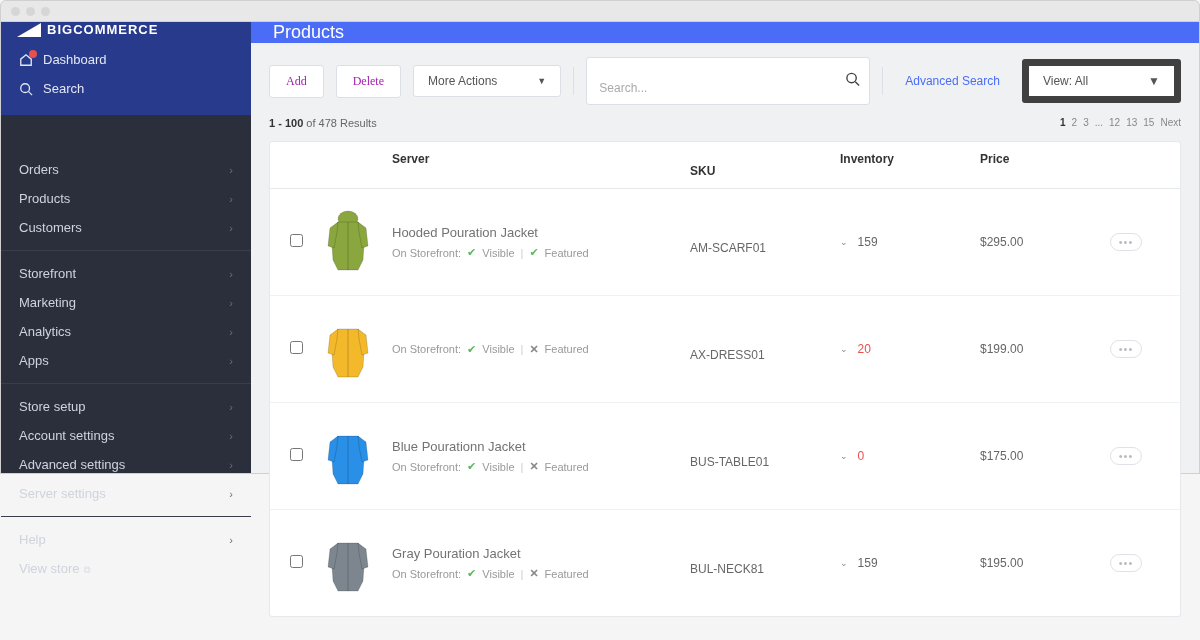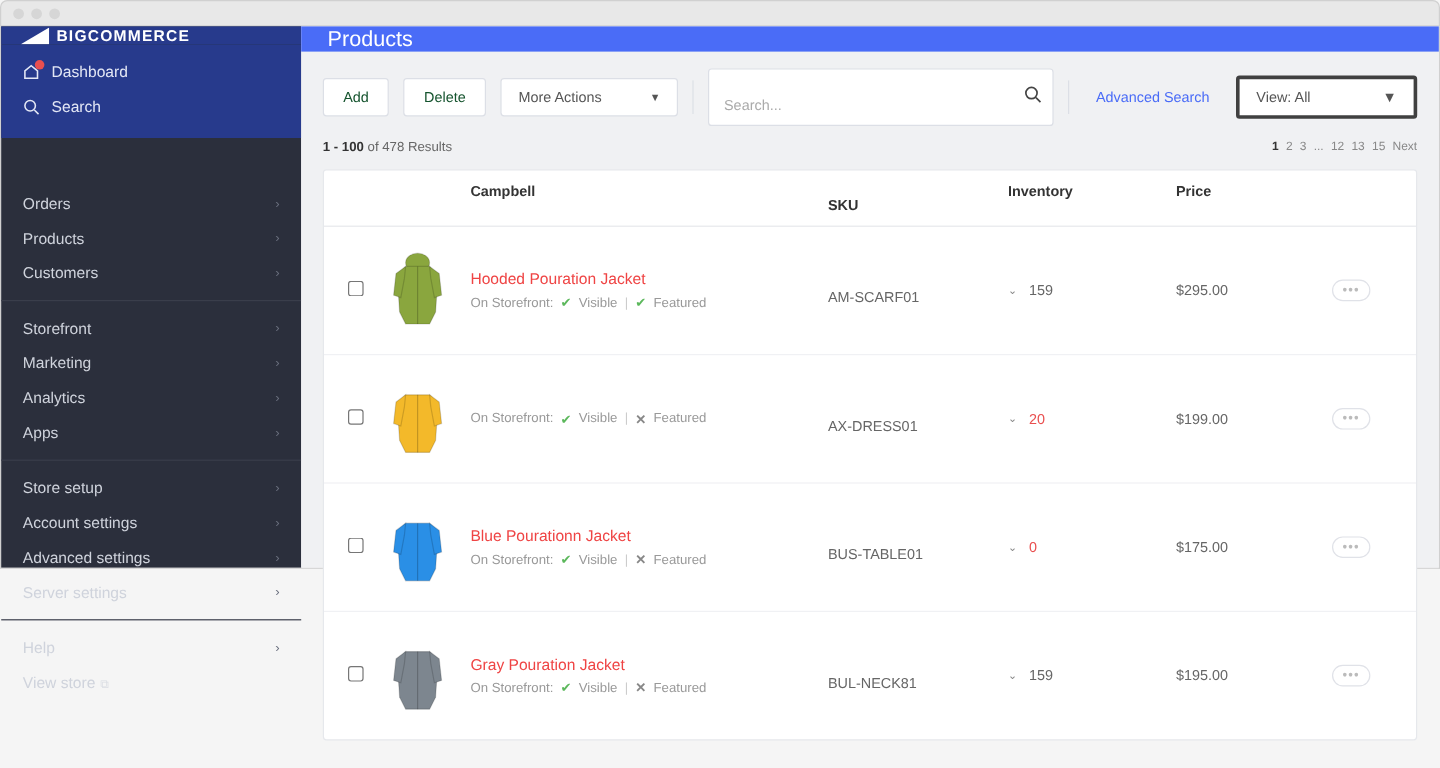--- a/index.html
+++ b/index.html
@@ -22,49 +22,49 @@
     .ext-icon { font-size: 10px; margin-left: 4px; opacity: 0.7; }
     .user-block { margin-top: auto; border-top: 1px solid #3a3e4b; padding: 12px 16px; display: flex; align-items: center; gap: 10px; background: #24283428; }
     .avatar { width: 20px; height: 20px; border-radius: 50%; background: #6a6f7e; display: flex; align-items: center; justify-content: center; }
     .user-texts { flex: 1; }
     .user-name { font-size: 12px; color: #e3e7f5; }
     .user-sub { font-size: 10px; color: #8a8f9e; }
     .main { flex: 1; display: flex; flex-direction: column; background: #f0f1f3; min-width: 0; }
     .page-header { background: #4a6cf7; color: #fff; height: 60px; display: flex; align-items: center; padding: 0 22px; font-size: 18px; font-weight: 400; }
     .toolbar { display: flex; align-items: center; gap: 12px; padding: 14px 18px 8px 18px; }
     .btn { background: #fff; border: 1px solid #dcdfe6; border-radius: 3px; padding: 8px 16px; font-size: 12px; color: #555; cursor: pointer; }
-    .btn.link { color: #14532d; }
+    .btn.link { color: #a21caf; font-family: Liberation Serif, serif; }
     .more-actions { background: #fff; border: 1px solid #dcdfe6; border-radius: 3px; padding: 8px 14px; font-size: 12px; color: #555; cursor: pointer; display: flex; align-items: center; gap: 40px; }
     .more-actions .caret { font-size: 9px; }
     .divider-v { width: 1px; height: 28px; background: #dcdfe6; }
     .search-wrap { flex: 1; position: relative; }
     .search-input { width: 100%; border: 1px solid #dcdfe6; border-radius: 3px; padding: 23px 36px 9px 12px; font-size: 12px; color: #a21caf; background: #fff; }
     .search-input::placeholder { color: #aaa; }
     .search-icon { position: absolute; right: 10px; top: 50%; transform: translateY(-50%); color: #555; }
     .adv-search { color: #4a6cf7; font-size: 12px; padding: 0 10px; cursor: pointer; }
-    .view-select { background: #fff; border: 3px solid #404040; border-radius: 3px; padding: 8px 14px; font-size: 12px; color: #555; cursor: pointer; display: flex; align-items: center; gap: 60px; min-width: 150px; justify-content: space-between; }
+    .view-select { background: #fff; border: 7px solid #404040; border-radius: 3px; padding: 8px 14px; font-size: 12px; color: #555; cursor: pointer; display: flex; align-items: center; gap: 60px; min-width: 150px; justify-content: space-between; }
     .meta-row { display: flex; justify-content: space-between; padding: 4px 18px 6px 18px; font-size: 11px; color: #666; }
     .meta-row b { font-weight: 600; color: #333; }
     .pagination { display: flex; gap: 6px; color: #888; font-size: 10px; }
     .pagination span { cursor: pointer; }
     .pagination .current { color: #333; font-weight: 600; }
     .table { background: #fff; margin: 6px 18px 18px 18px; border: 1px solid #e6e8ec; border-radius: 3px; }
     .thead { display: flex; padding: 10px 20px; border-bottom: 1px solid #e6e8ec; font-size: 12px; font-weight: 600; color: #333; }
     .col-chk { width: 28px; }
     .col-img { width: 74px; }
     .col-product { flex: 1; }
     .col-sku { width: 150px; margin-top: 12px; }
     .col-inv { width: 140px; }
     .col-price { width: 130px; }
     .col-act { width: 50px; }
     .row { display: flex; padding: 18px 20px; border-bottom: 1px solid #f0f1f4; align-items: center; font-size: 12px; color: #666; }
     .row:last-child { border-bottom: none; }
     .thumb { width: 60px; height: 70px; display: flex; align-items: center; justify-content: center; }
     .thumb svg { width: 50px; height: 64px; }
-    .prod-name { color: #ef4444; font-size: 13px; margin-bottom: 6px; cursor: pointer; }
+    .prod-name { color: #737373; font-size: 13px; margin-bottom: 6px; cursor: pointer; }
     .prod-flags { display: flex; align-items: center; gap: 6px; font-size: 11px; color: #999; }
     .prod-flags .sep { color: #ccc; }
     .check { color: #5cb85c; }
     .cross { color: #888; font-weight: 700; }
     .inv-wrap { display: flex; align-items: center; gap: 10px; }
     .inv-chev { color: #888; font-size: 9px; }
     .inv-red { color: #e94f4f; }
     .more-btn { border: 1px solid #e0e2e8; border-radius: 14px; width: 32px; height: 18px; display: flex; align-items: center; justify-content: center; color: #bbb; font-size: 11px; letter-spacing: 1px; cursor: pointer; }
     input[type=checkbox] { cursor: pointer; }
   </style>
@@ -214,21 +214,21 @@
           <span>13</span>
           <span>15</span>
           <span>Next</span>
         </div>
     </div>
 
     <div class="table">
       <div class="thead">
         <div class="col-chk"></div>
         <div class="col-img"></div>
-        <div class="col-product">Campbell</div>
+        <div class="col-product">Server</div>
         <div class="col-sku">SKU</div>
         <div class="col-inv">Inventory</div>
         <div class="col-price">Price</div>
         <div class="col-act"></div>
       </div>
       <div id="table-body">
           <div class="row">
     <div class="col-chk"><input type="checkbox" style=""></div>
     <div class="col-img">
               <div class="thumb">

